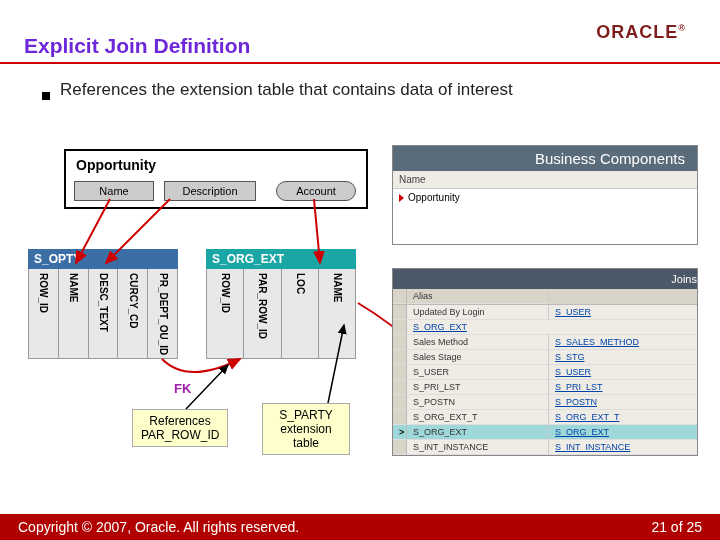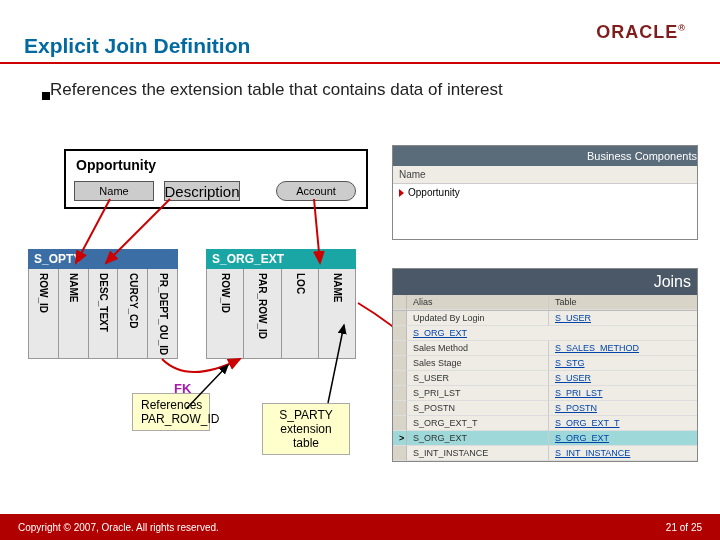--- a/index.html
+++ b/index.html
@@ -1,71 +1,71 @@
 <!DOCTYPE html>
 <html><head>
 <meta charset="utf-8">
 <style>
   * { box-sizing: border-box; margin: 0; padding: 0; }
   body { width: 720px; height: 540px; font-family: Arial, sans-serif; background: #fff; position: relative; overflow: hidden; }
   .oracle-logo { position: absolute; top: 22px; right: 34px; font-weight: bold; font-size: 18px; letter-spacing: 1px; color: #7f1d1d; }
   .oracle-logo sup { font-size: 9px; }
-  .title { position: absolute; top: 34px; left: 24px; font-size: 21px; font-weight: bold; color: #0369a1; }
+  .title { position: absolute; top: 34px; left: 24px; font-size: 21px; font-weight: bold; color: #6d28d9; }
   .red-rule { position: absolute; top: 62px; left: 0; right: 0; height: 2px; background: #c00; }
-  .bullet-row { position: absolute; top: 80px; left: 42px; right: 30px; display: flex; align-items: flex-end; font-size: 17px; color: #222; }
+  .bullet-row { position: absolute; top: 80px; left: 42px; right: 30px; display: flex; align-items: flex-end; gap: 10px; font-size: 17px; color: #222; }
   .bullet-sq { width: 8px; height: 8px; background: #000; margin-top: 7px; flex: none; }
 
   
   .diag { position: absolute; top: 145px; left: 28px; width: 360px; height: 330px; }
   .opp-box { position: absolute; top: 4px; left: 36px; width: 304px; height: 60px; border: 2px solid #000; background: #fff; }
   .opp-title { position: absolute; top: 6px; left: 10px; font-size: 14px; font-weight: bold; }
   .field { position: absolute; top: 30px; height: 20px; background: #ccc; border: 1px solid #555; font-size: 11px; display: flex; align-items: center; justify-content: center; }
   .field.name { left: 8px; width: 80px; }
-  .field.desc { left: 98px; width: 76px; font-size: 15px; line-height: 9px; text-align: center; }
+  .field.desc { left: 98px; width: 92px; font-size: 11px; line-height: 9px; text-align: center; }
   .field.acct { left: 210px; width: 80px; border-radius: 10px; }
 
   .tbl { position: absolute; top: 104px; width: 150px; }
   .tbl-hdr { height: 20px; color: #fff; font-size: 12px; font-weight: bold; display: flex; align-items: center; padding-left: 6px; }
   .tbl.opty { left: 0; }
   .tbl.opty .tbl-hdr { background: #3a6ea5; }
   .tbl.orgext { left: 178px; }
   .tbl.orgext .tbl-hdr { background: #1ba6a6; }
   .cols { display: flex; height: 90px; border: 1px solid #999; border-top: none; }
   .col { border-right: 1px solid #999; flex: 1; background: #e8e8e8; position: relative; }
   .col:last-child { border-right: none; }
   .col span { position: absolute; top: 4px; left: 50%; transform-origin: left top; transform: rotate(90deg) translateY(-50%); font-size: 10px; white-space: nowrap; font-weight: bold; }
 
   .fk-label { position: absolute; top: 236px; left: 146px; font-size: 13px; font-weight: bold; color: #a21caf; }
   .callout { position: absolute; background: #ffffcc; border: 1px solid #aaa; font-size: 12px; text-align: center; padding: 4px 8px; line-height: 14px; }
-  .callout.ref { top: 248px; left: 104px; width: 78px; }
+  .callout.ref { top: 264px; left: 104px; width: 96px; }
   .callout.party { top: 258px; left: 234px; width: 88px; }
 
   
   .bc-panel { position: absolute; top: 145px; right: 22px; width: 306px; border: 1px solid #888; background: #efece5; }
-  .bc-title { background: #5a6b7a; color: #fff; font-size: 11px; padding: 4px 0; text-align: right; }
+  .bc-title { background: #5a6b7a; color: #fff; font-size: 15px; padding: 4px 12px; text-align: right; }
   .bc-head { font-size: 10px; padding: 3px 6px; color: #444; border-bottom: 1px solid #ccc; }
   .bc-row { font-size: 10px; padding: 3px 6px; display: flex; align-items: center; gap: 4px; background: #fff; }
   .tri { width: 0; height: 0; border-top: 4px solid transparent; border-bottom: 4px solid transparent; border-left: 5px solid #c00; }
   .bc-pad { height: 38px; background: #fff; }
 
   .joins-panel { position: absolute; top: 268px; right: 22px; width: 306px; border: 1px solid #888; background: #efece5; }
-  .joins-title { background: #4a5868; color: #fff; font-size: 16px; padding: 4px 6px; text-align: right; }
+  .joins-title { background: #4a5868; color: #fff; font-size: 11px; padding: 4px 0; text-align: right; }
   .jrow { display: flex; font-size: 9px; }
   .jhead { background: #d8d4c8; color: #333; border-bottom: 1px solid #bbb; }
   .jrow > div { padding: 2px 6px; border-bottom: 1px solid #ddd; }
   .jrow .c1 { width: 14px; background: #d8d4c8; border-right: 1px solid #bbb; }
   .jrow .c2 { width: 142px; border-right: 1px solid #ccc; color: #333; }
   .jrow .c3 { flex: 1; color: #0044aa; text-decoration: underline; }
   .jrow.sel { background: #9fd8d8; }
   .jrow.sel .c1 { background: #9fd8d8; font-weight: bold; }
 
   
   svg.arrows { position: absolute; top: 145px; left: 28px; width: 670px; height: 330px; pointer-events: none; }
 
-  .footer { position: absolute; bottom: 0; left: 0; right: 0; height: 26px; background: #b00000; color: #fff; font-size: 10px; display: flex; align-items: center; padding: 0 18px; }
+  .footer { position: absolute; bottom: 0; left: 0; right: 0; height: 26px; background: #b00000; color: #fff; font-size: 14px; display: flex; align-items: center; padding: 0 18px; }
   .footer .pg { margin-left: auto; }
 </style>
 </head>
 <body>
 
 <div class="oracle-logo"><span>ORACLE</span><sup>®</sup></div>
 <div class="title">Explicit Join Definition</div>
 <div class="red-rule"></div>
 
 <div class="bullet-row">
@@ -152,21 +152,20 @@
     <span>Opportunity</span>
   </div>
   <div class="bc-pad"></div>
 </div>
 
 <div class="joins-panel">
   <div class="joins-title">Joins</div>
   <div class="jrow jhead">
     <div class="c1"></div>
     <div class="c2">Alias</div>
-    <div class="c3" style="color:#333;text-decoration:none">Table</div>
   </div>
   <div id="joins-body">
       <div class="jrow">
         <div class="c1"></div>
         <div class="c2">Updated By Login</div>
         <div class="c3">S_USER</div>
       </div>
       <div class="jrow">
         <div class="c1"></div>
         <div class="c3">S_ORG_EXT</div>

